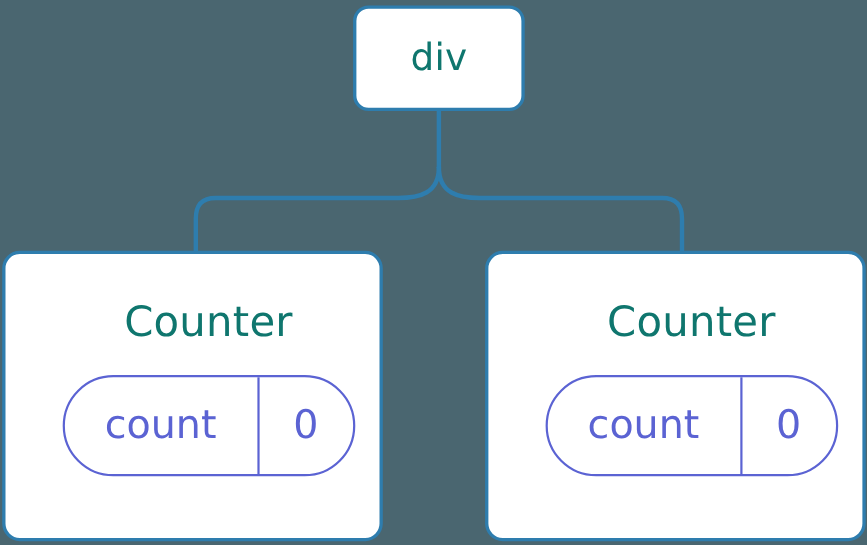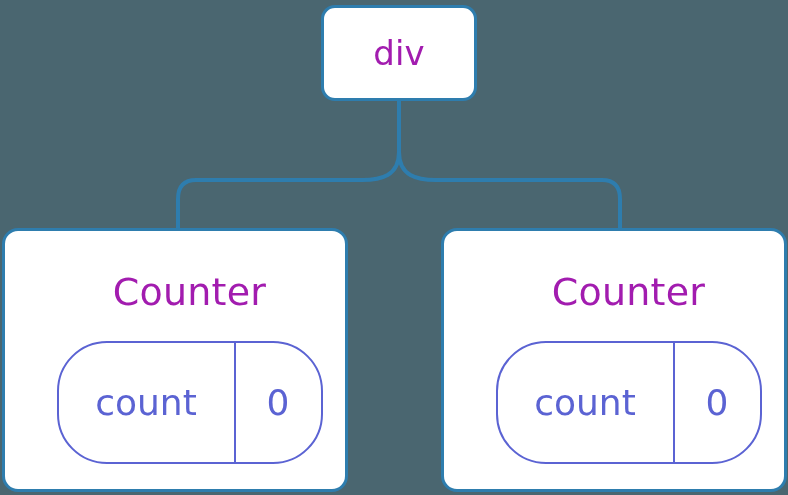--- a/index.html
+++ b/index.html
@@ -60,33 +60,33 @@
   }
   .node-child-left {
     left: 2px;
     top: 228px;
   }
   .node-child-right {
     left: 441px;
     top: 228px;
   }
   .node-label {
-    color: #a21caf;
+    color: #0f766e;
     font-size: 38px;
     line-height: 1;
     letter-spacing: 0.2px;
     white-space: nowrap;
   }
   
   .state-pill {
     position: relative;
     margin-top: 30px;
     box-sizing: border-box;
     width: 266px;
-    height: 123px;
+    height: 92px;
     border: 2px solid #5b63d3;
     border-radius: 50px;
     display: flex;
     align-items: stretch;
     background: #ffffff;
   }
   .pill-key,
   .pill-value {
     display: flex;
     align-items: center;

